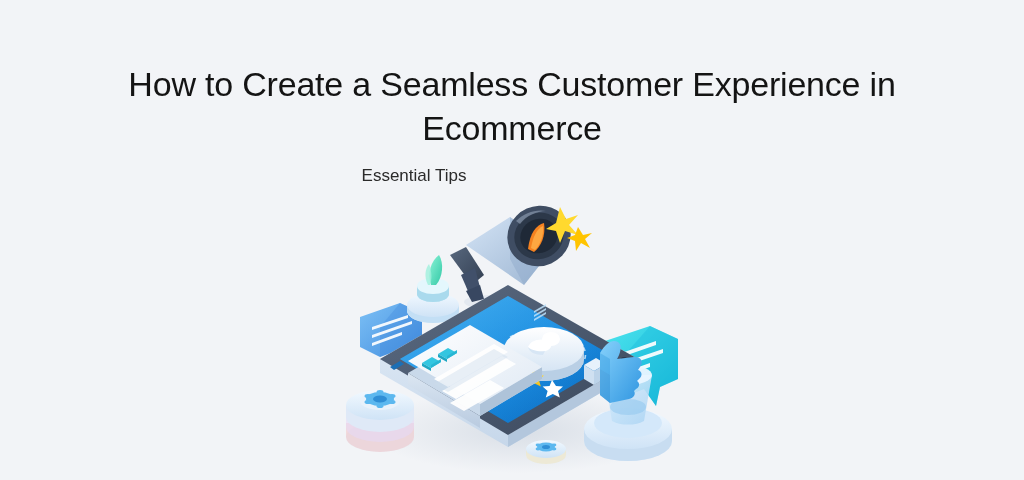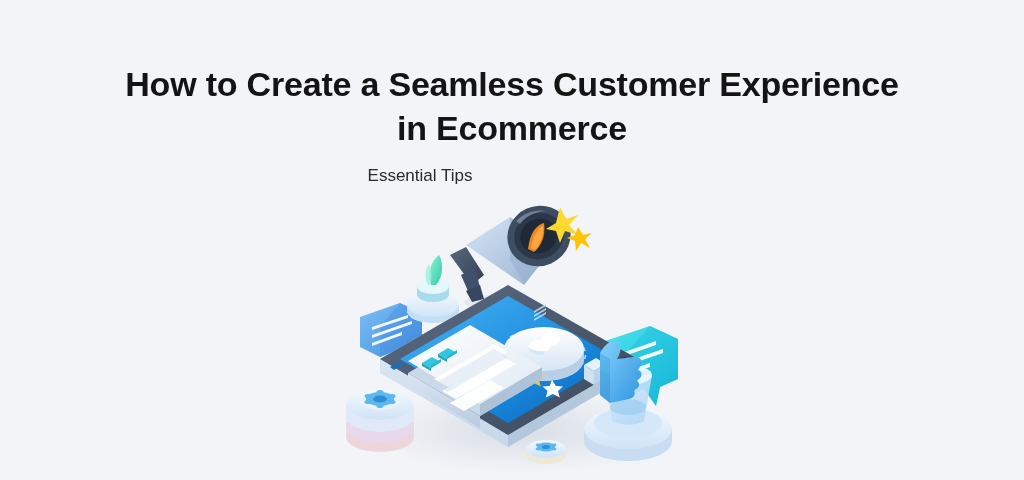--- a/index.html
+++ b/index.html
@@ -21,40 +21,39 @@
     display: flex;
     flex-direction: column;
     align-items: center;
   }
   .title {
     width: 800px;
     margin: 0;
     padding: 0;
     text-align: center;
     font-family: "Liberation Sans", sans-serif;
-    font-weight: bold;
+    font-weight: normal;
     font-size: 34px;
     line-height: 44px;
     letter-spacing: -0.2px;
     color: #141414;
     position: absolute;
     top: 62px;
     left: 112px;
   }
   .subtitle {
     position: absolute;
     top: 166px;
     left: 0;
     width: 828px;
     text-align: center;
     font-family: "Liberation Sans", sans-serif;
     font-size: 17px;
     font-weight: normal;
     color: #2a2a2a;
-    padding-left: 6px;
   }
   .illustration {
     position: absolute;
     top: 193px;
     left: 338px;
     width: 356px;
     height: 287px;
   }
   .illustration svg {
     display: block;

